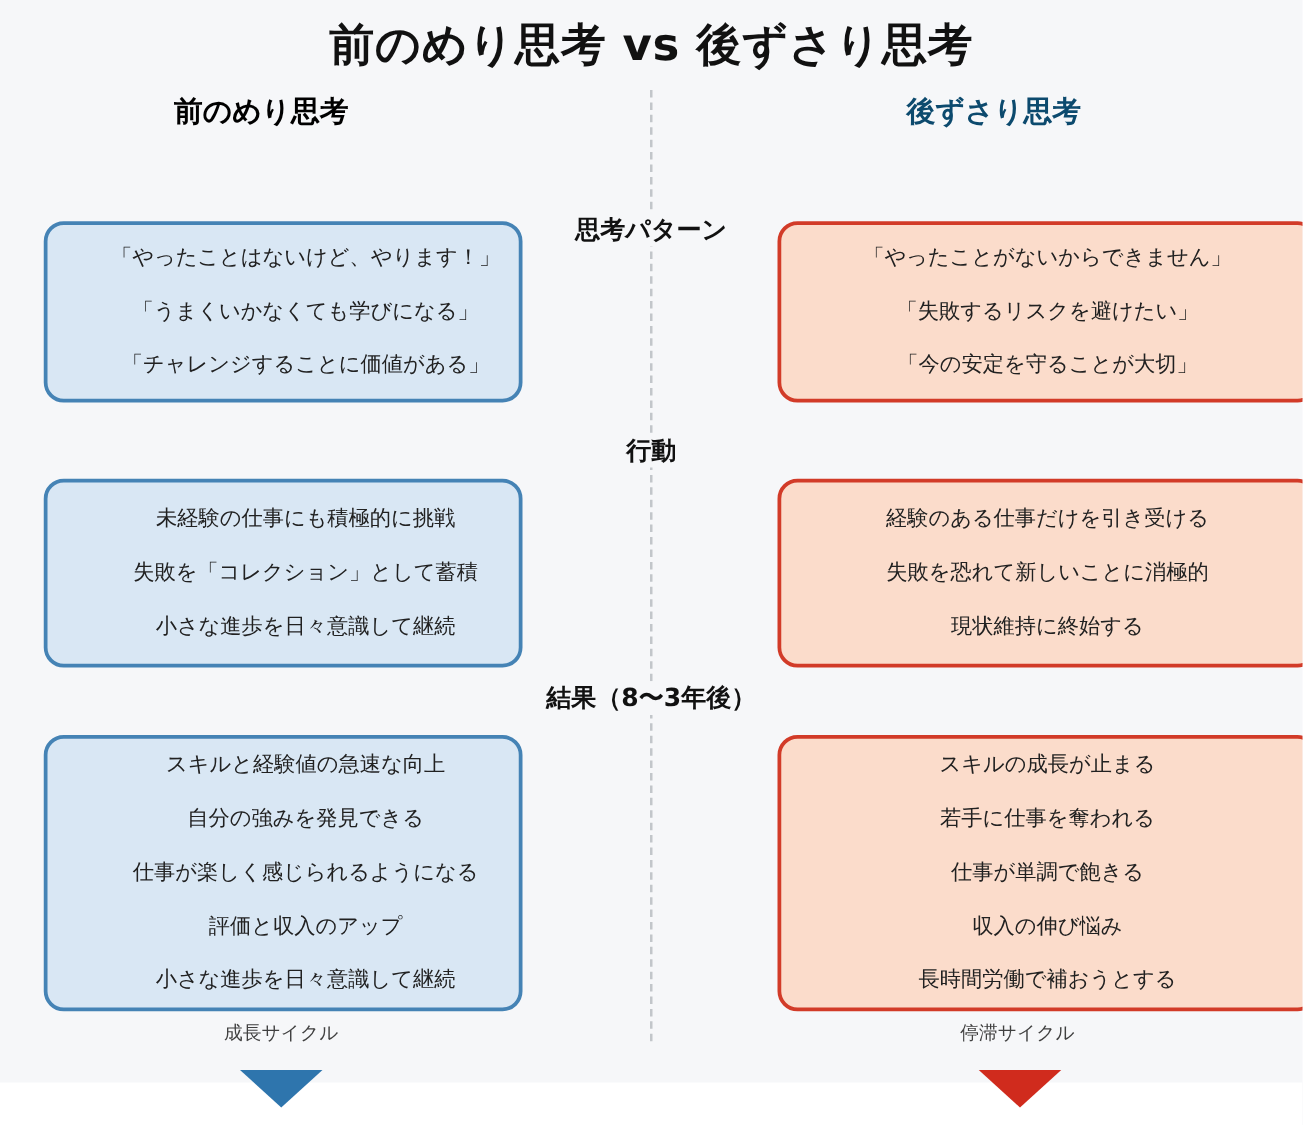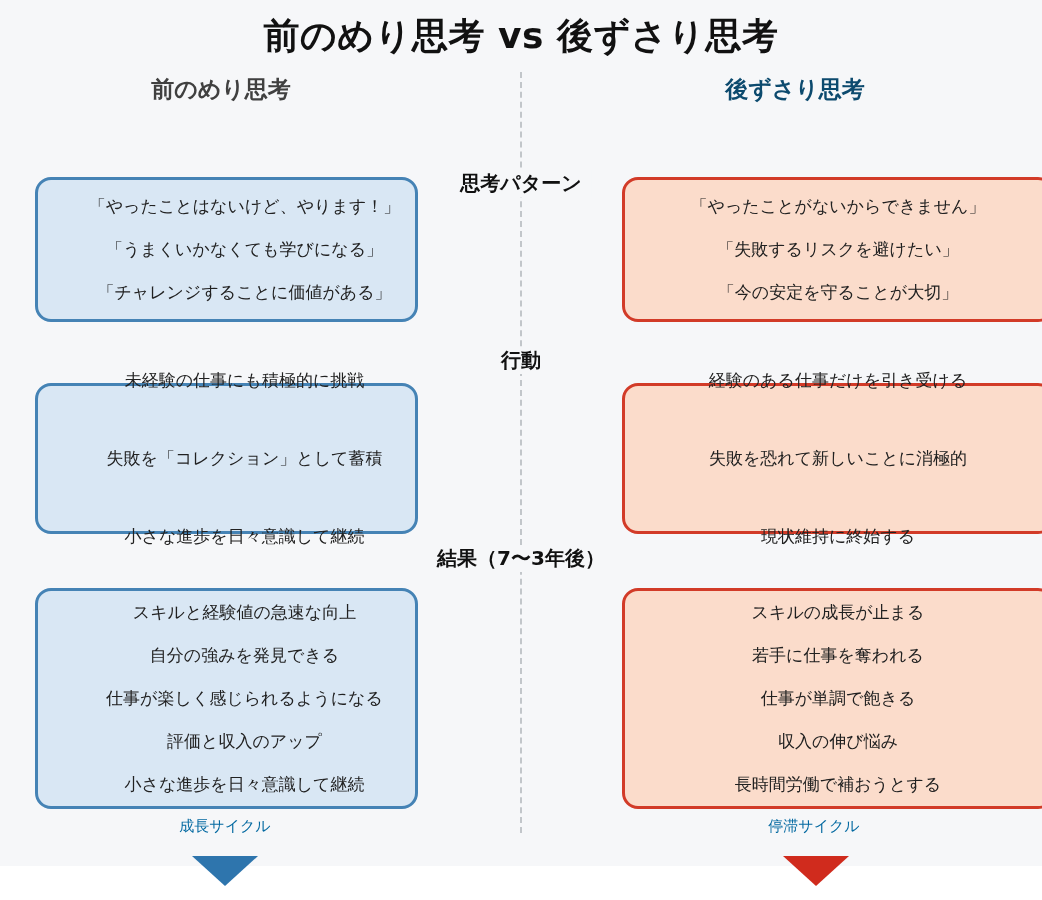--- a/index.html
+++ b/index.html
@@ -20,21 +20,21 @@
   }
   .title {
     position: absolute; left: 0; top: 12px; width: 1042px;
     text-align: center; font-size: 36px; font-weight: bold; color: #111;
     letter-spacing: 0.5px;
   }
   .col-header {
     position: absolute; top: 74px; width: 386px;
     text-align: center; font-size: 23px; font-weight: bold;
   }
-  .col-header.left  { left: 28px;  color: #404040; }
+  .col-header.left  { left: 16px;  color: #000000; }
   .col-header.right { left: 602px; color: #0c4a6e; }
   .section-label {
     position: absolute; left: 521px; transform: translateX(-50%);
     background: #f6f7f9; padding: 0 10px;
     font-size: 20px; font-weight: bold; color: #111;
     white-space: nowrap; z-index: 2;
   }
   .section-label.s0 { top: 136px; margin-top: 34px; }
   .section-label.s1 { top: 347px; }
   .section-label.s2 { top: 545px; }
@@ -44,25 +44,25 @@
     display: flex; flex-direction: column; justify-content: center;
     text-align: center; font-size: 17px; color: #212121;
     z-index: 1;
   }
   .box .line { height: 43px; line-height: 43px; white-space: nowrap; }
   .box.blue { background: #d9e7f4; border-color: #4583b5; }
   .box.red  { background: #fbdccb; border-color: #d23b28; }
   .box.c-left  { left: 35px;  width: 383px; padding-left: 36px; }
   .box.c-right { left: 622px; width: 432px; }
   .box.r0 { top: 177px; height: 145px; }
-  .box.r1 { top: 383px; height: 151px; gap: 35px; }
+  .box.r1 { top: 383px; height: 151px; }
   .box.r2 { top: 588px; height: 221px; }
   .cycle-caption {
     position: absolute; top: 817px; width: 386px;
-    text-align: center; font-size: 15px; color: #0369a1;
+    text-align: center; font-size: 15px; color: #404040;
   }
   .cycle-caption.left  { left: 32px; }
   .cycle-caption.right { left: 621px; }
   .triangle {
     position: absolute; top: 856px; width: 0; height: 0;
     border-left: 33px solid transparent;
     border-right: 33px solid transparent;
   }
   .triangle.left  { left: 192px; border-top: 30px solid #2e75ad; }
   .triangle.right { left: 783px; border-top: 30px solid #d02b1d; }
@@ -96,21 +96,21 @@
     <div class="line">未経験の仕事にも積極的に挑戦</div>
     <div class="line">失敗を「コレクション」として蓄積</div>
     <div class="line">小さな進歩を日々意識して継続</div>
   </div>
   <div class="box red c-right r1">
     <div class="line">経験のある仕事だけを引き受ける</div>
     <div class="line">失敗を恐れて新しいことに消極的</div>
     <div class="line">現状維持に終始する</div>
   </div>
 
-  <div class="section-label s2">結果（7〜3年後）</div>
+  <div class="section-label s2">結果（8〜3年後）</div>
   <div class="box blue c-left r2">
     <div class="line">スキルと経験値の急速な向上</div>
     <div class="line">自分の強みを発見できる</div>
     <div class="line">仕事が楽しく感じられるようになる</div>
     <div class="line">評価と収入のアップ</div>
     <div class="line">小さな進歩を日々意識して継続</div>
   </div>
   <div class="box red c-right r2">
     <div class="line">スキルの成長が止まる</div>
     <div class="line">若手に仕事を奪われる</div>

